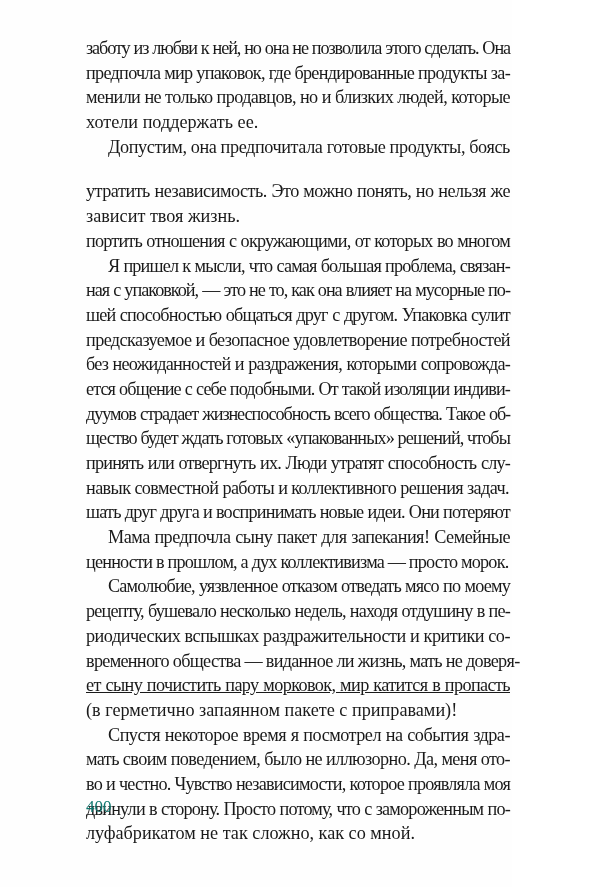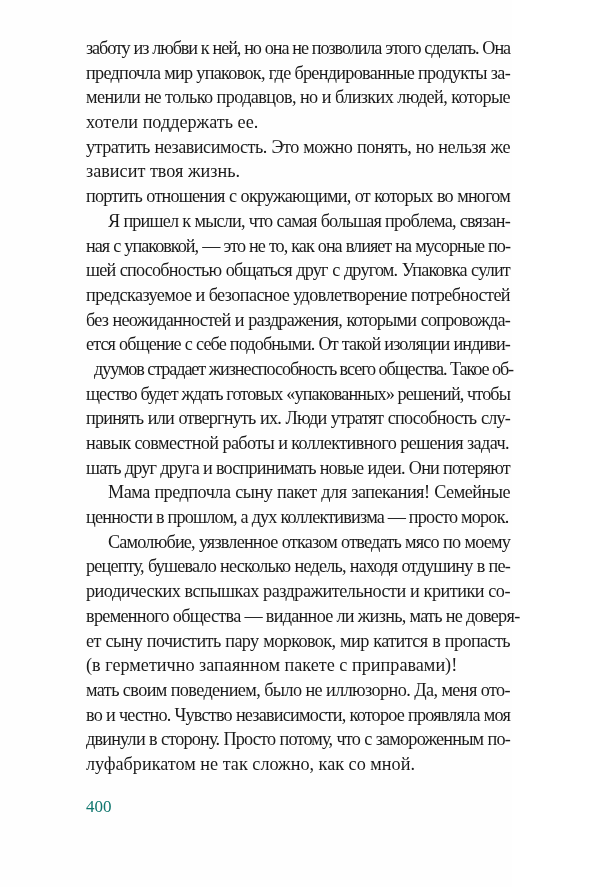--- a/index.html
+++ b/index.html
@@ -60,54 +60,56 @@
   <div class="text-block">
 
     <div>
       <span class="line" style="letter-spacing: -1.1px;">заботу из любви к ней, но она не позволила этого сделать. Она</span>
       <span class="line" style="letter-spacing: -0.7px;">предпочла мир упаковок, где брендированные продукты за-</span>
       <span class="line" style="letter-spacing: -0.6px;">менили не только продавцов, но и близких людей, которые</span>
       <span class="line last">хотели поддержать ее.</span>
     </div>
 
     <div>
-      <span class="line" style="letter-spacing: -0.5px;">утратить независимость. Это можно понять, но нельзя же</span>
+      <span class="line indent" style="letter-spacing: -0.4px;">Допустим, она предпочитала готовые продукты, боясь</span>
+      <span class="line" style="letter-spacing: -0.5px; margin-top: 20px;">утратить независимость. Это можно понять, но нельзя же</span>
       <span class="line last">зависит твоя жизнь.</span>
       <span class="line" style="letter-spacing: -0.8px;">портить отношения с окружающими, от которых во многом</span>
     </div>
 
     <div>
       <span class="line indent" style="letter-spacing: -0.8px;">Я пришел к мысли, что самая большая проблема, связан-</span>
       <span class="line" style="letter-spacing: -1px;">ная с упаковкой, — это не то, как она влияет на мусорные по-</span>
       <span class="line" style="letter-spacing: -0.8px;">шей способностью общаться друг с другом. Упаковка сулит</span>
       <span class="line" style="letter-spacing: -0.6px;">предсказуемое и безопасное удовлетворение потребностей</span>
       <span class="line" style="letter-spacing: -0.8px;">без неожиданностей и раздражения, которыми сопровожда-</span>
       <span class="line" style="letter-spacing: -0.9px;">ется общение с себе подобными. От такой изоляции индиви-</span>
-      <span class="line" style="letter-spacing: -1.1px; margin-left: 8px;">дуумов страдает жизнеспособность всего общества. Такое об-</span>
+      <span class="line" style="letter-spacing: -1.1px;">дуумов страдает жизнеспособность всего общества. Такое об-</span>
       <span class="line" style="letter-spacing: -0.9px;">щество будет ждать готовых «упакованных» решений, чтобы</span>
       <span class="line" style="letter-spacing: -0.8px;">принять или отвергнуть их. Люди утратят способность слу-</span>
       <span class="line last" style="letter-spacing: -0.6px;">навык совместной работы и коллективного решения задач.</span>
       <span class="line" style="letter-spacing: -0.8px;">шать друг друга и воспринимать новые идеи. Они потеряют</span>
     </div>
 
     <div>
       <span class="line indent" style="letter-spacing: -0.5px;">Мама предпочла сыну пакет для запекания! Семейные</span>
       <span class="line last" style="letter-spacing: -0.8px;">ценности в прошлом, а дух коллективизма — просто морок.</span>
     </div>
 
     <div>
       <span class="line indent" style="letter-spacing: -0.8px;">Самолюбие, уязвленное отказом отведать мясо по моему</span>
       <span class="line" style="letter-spacing: -0.8px;">рецепту, бушевало несколько недель, находя отдушину в пе-</span>
       <span class="line" style="letter-spacing: -0.5px;">риодических вспышках раздражительности и критики со-</span>
       <span class="line" style="letter-spacing: -0.7px;">временного общества — виданное ли жизнь, мать не доверя-</span>
-      <span class="line" style="letter-spacing: -0.6px;">ет сыну почистить пару морковок, мир катится в пропасть</span>
+      <span class="line" style="letter-spacing: -0.6px; text-decoration: underline;">ет сыну почистить пару морковок, мир катится в пропасть</span>
       <span class="line last">(в герметично запаянном пакете с приправами)!</span>
     </div>
 
     <div>
+      <span class="line indent" style="letter-spacing: -0.5px;">Спустя некоторое время я посмотрел на события здра-</span>
       <span class="line" style="letter-spacing: -0.6px;">мать своим поведением, было не иллюзорно. Да, меня ото-</span>
       <span class="line" style="letter-spacing: -0.8px;">во и честно. Чувство независимости, которое проявляла моя</span>
       <span class="line" style="letter-spacing: -0.8px;">двинули в сторону. Просто потому, что с замороженным по-</span>
       <span class="line last">луфабрикатом не так сложно, как со мной.</span>
     </div>
   </div>
 
   <div class="page-number">400</div>
 </div>
 

